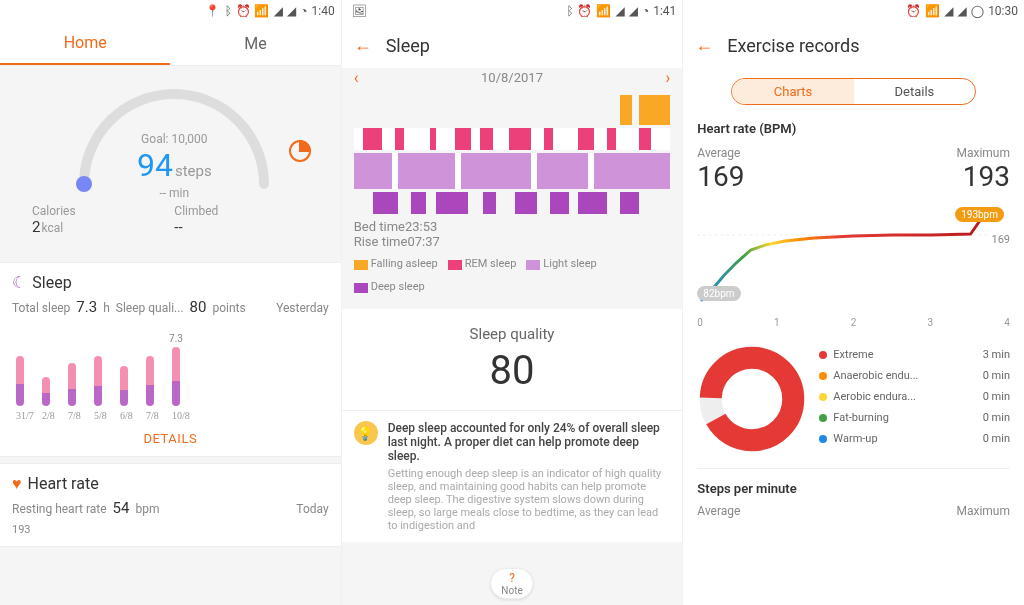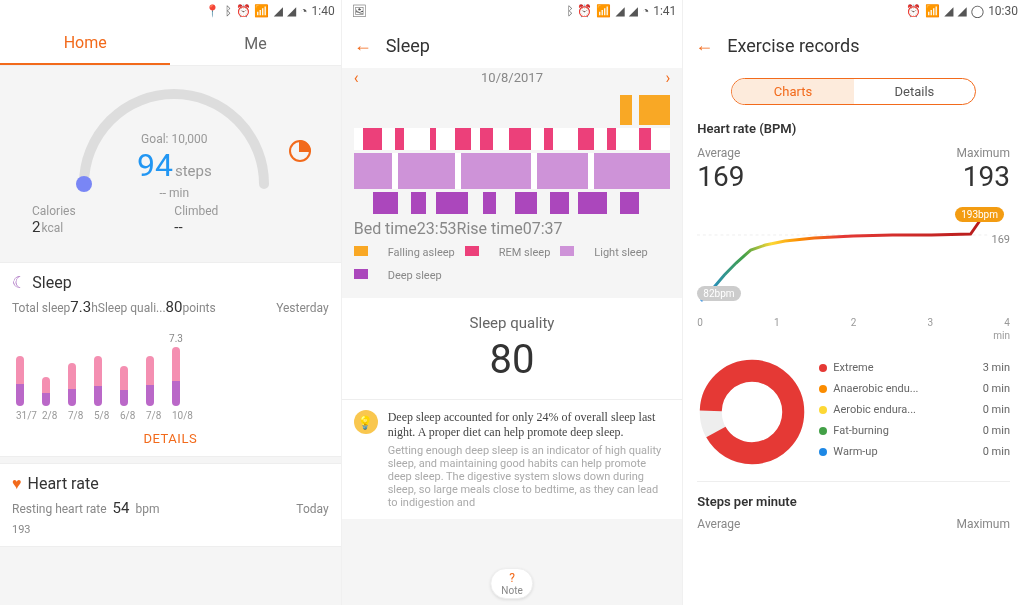--- a/index.html
+++ b/index.html
@@ -108,20 +108,21 @@
     display: flex;
     align-items: center;
     gap: 6px;
     font-size: 16px;
   }
   .moon-ico { color: #9b59b6; font-size: 16px; }
   .heart-ico { color: #f26a1b; font-size: 16px; }
   .sleep-meta {
     display: flex;
     align-items: baseline;
+    gap: 6px;
     color: #888;
     font-size: 12px;
     margin-top: 6px;
   }
   .sleep-meta .bigv { color: #333; font-size: 15px; }
   .sleep-meta .right { margin-left: auto; }
   .bar-chart {
     display: flex;
     align-items: flex-end;
     height: 90px;
@@ -132,21 +133,21 @@
     width: 8px;
     display: flex;
     flex-direction: column;
     align-items: center;
     position: relative;
   }
   .day-bar .seg-top { background: #f48fb1; width: 8px; border-radius: 4px 4px 0 0; }
   .day-bar .seg-bot { background: #ba68c8; width: 8px; border-radius: 0 0 4px 4px; }
   .day-bar .top-val { position: absolute; top: -14px; font-size: 10px; color: #888; white-space: nowrap; }
   .bar-labels { display: flex; gap: 18px; padding: 4px 4px 0 4px; font-size: 10px; color: #999; }
-  .bar-labels span { width: 8px; text-align: center; white-space: nowrap; }
+  .bar-labels span { width: 8px; text-align: center; white-space: nowrap; font-family: Liberation Serif, serif; }
   .details-btn {
     text-align: center;
     color: #f26a1b;
     font-size: 13px;
     margin-top: 10px;
     letter-spacing: 0.5px;
   }
   .hr-row {
     display: flex;
     align-items: baseline;
@@ -196,34 +197,35 @@
     color: #888;
     font-size: 13px;
   }
   .date-row .nav { color: #f26a1b; font-size: 16px; }
   .date-row .date { flex: 1; text-align: center; }
   .sleep-stripes { padding: 0 12px; }
   .stripe { height: 22px; margin-bottom: 3px; position: relative; display: flex; align-items: stretch; }
   .stripe .blk { display: inline-block; height: 100%; }
   .times-row {
     display: flex;
-    justify-content: flex-start;
-    font-size: 16px;
+    justify-content: center;
+    font-size: 13px;
     color: #888;
     padding: 2px 12px;
+    flex-direction: column;
   }
   .legend {
     display: flex;
     gap: 10px;
     font-size: 11px;
     color: #888;
     padding: 6px 12px 10px 12px;
     flex-wrap: wrap;
   }
-  .legend .item { display: flex; align-items: flex-start; gap: 20px; }
+  .legend .item { display: flex; align-items: flex-end; gap: 3px; }
   .legend .sw { width: 14px; height: 10px; display: inline-block; }
   .sq-section {
     background: #fff;
     margin-top: 6px;
     padding: 16px 12px;
     text-align: center;
   }
   .sq-title { color: #666; font-size: 15px; }
   .sq-val { font-size: 40px; color: #333; margin-top: 4px; }
   .tip-card {
@@ -237,21 +239,21 @@
   }
   .tip-card .bulb {
     width: 24px; height: 24px;
     background: #f9c74f;
     border-radius: 50%;
     flex-shrink: 0;
     display: flex; align-items: center; justify-content: center;
     color: #fff;
     font-size: 13px;
   }
-  .tip-card .body strong { color: #444; display: block; margin-bottom: 4px; font-weight: 500; font-family: Liberation Serif, serif; }
+  .tip-card .body strong { color: #444; display: block; margin-bottom: 4px; font-weight: 500; }
   .tip-card .body .grey { color: #aaa; font-size: 11px; }
   .note-bubble {
     position: absolute;
     bottom: 6px;
     left: 50%;
     transform: translateX(-50%);
     background: #fff;
     border: 1px solid #eee;
     border-radius: 20px;
     padding: 2px 10px;
@@ -637,23 +639,20 @@
     <div class="hr-169">169</div>
     <div class="hr-badge min">82bpm</div>
   </div>
   <div class="xaxis">
     <span>0</span>
     <span>1</span>
     <span>2</span>
     <span>3</span>
     <span>4</span>
   </div>
-  <div class="xaxis" style="justify-content:flex-end">
-    <span>min</span>
-  </div>
 
   <div class="zones">
     <div class="ring-wrap">
       <svg viewBox="0 0 40 40">
         <circle cx="20" cy="20" r="15" fill="none" stroke="#eee" stroke-width="8"></circle>
         <circle cx="20" cy="20" r="15" fill="none" stroke="#e53935" stroke-width="8" stroke-dasharray="86 8" stroke-dashoffset="23" transform="rotate(-90 20 20)"></circle>
       </svg>
     </div>
     <div class="zone-list" id="zone-list">
         <div class="zrow">

